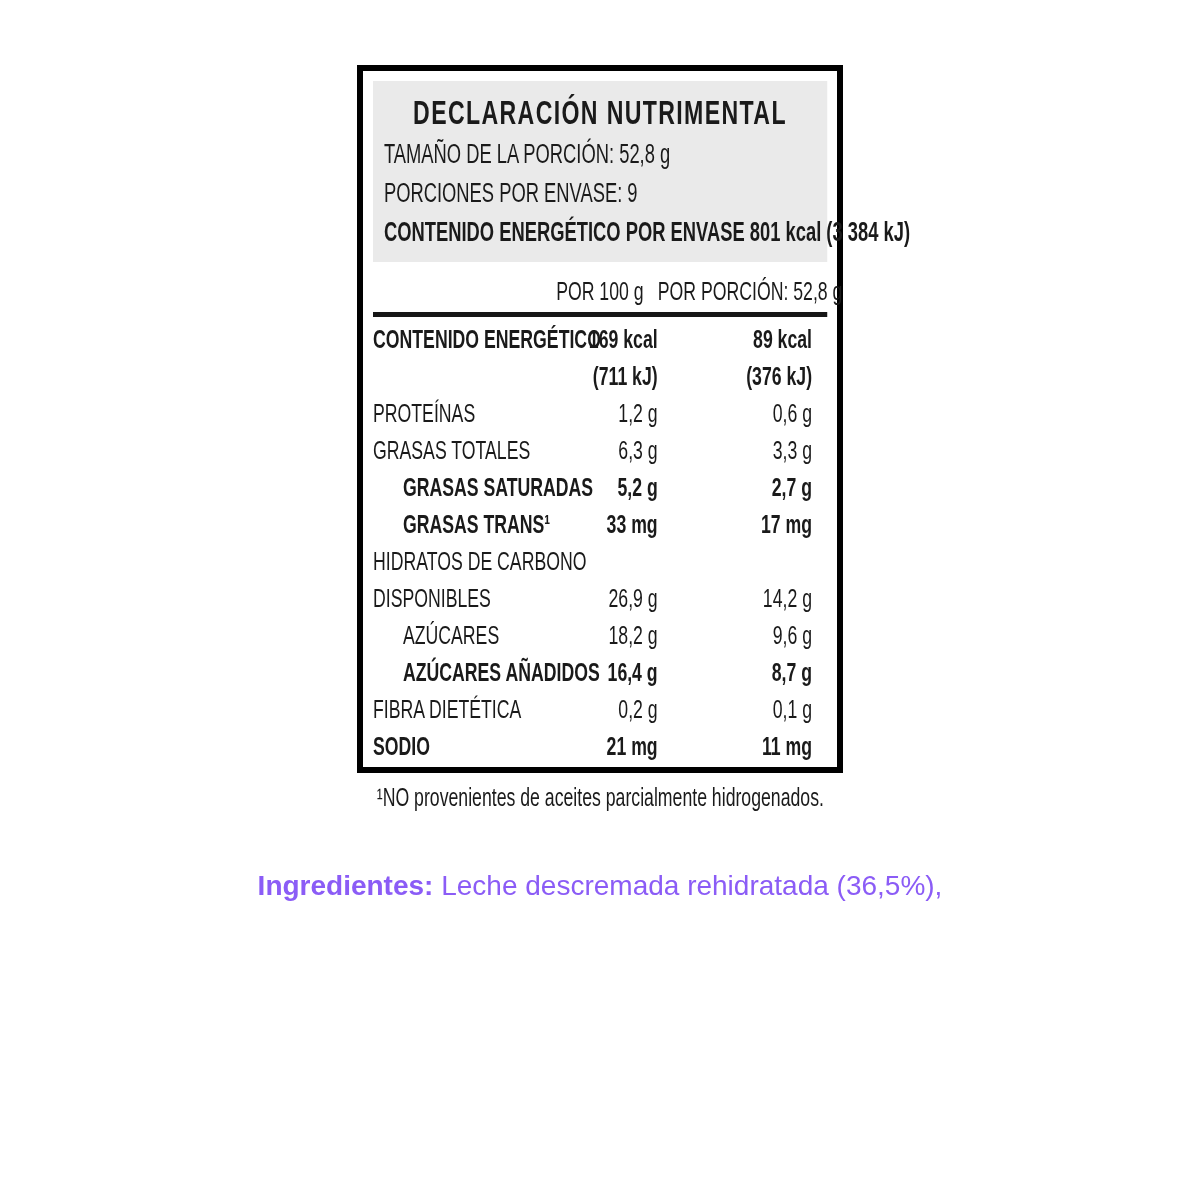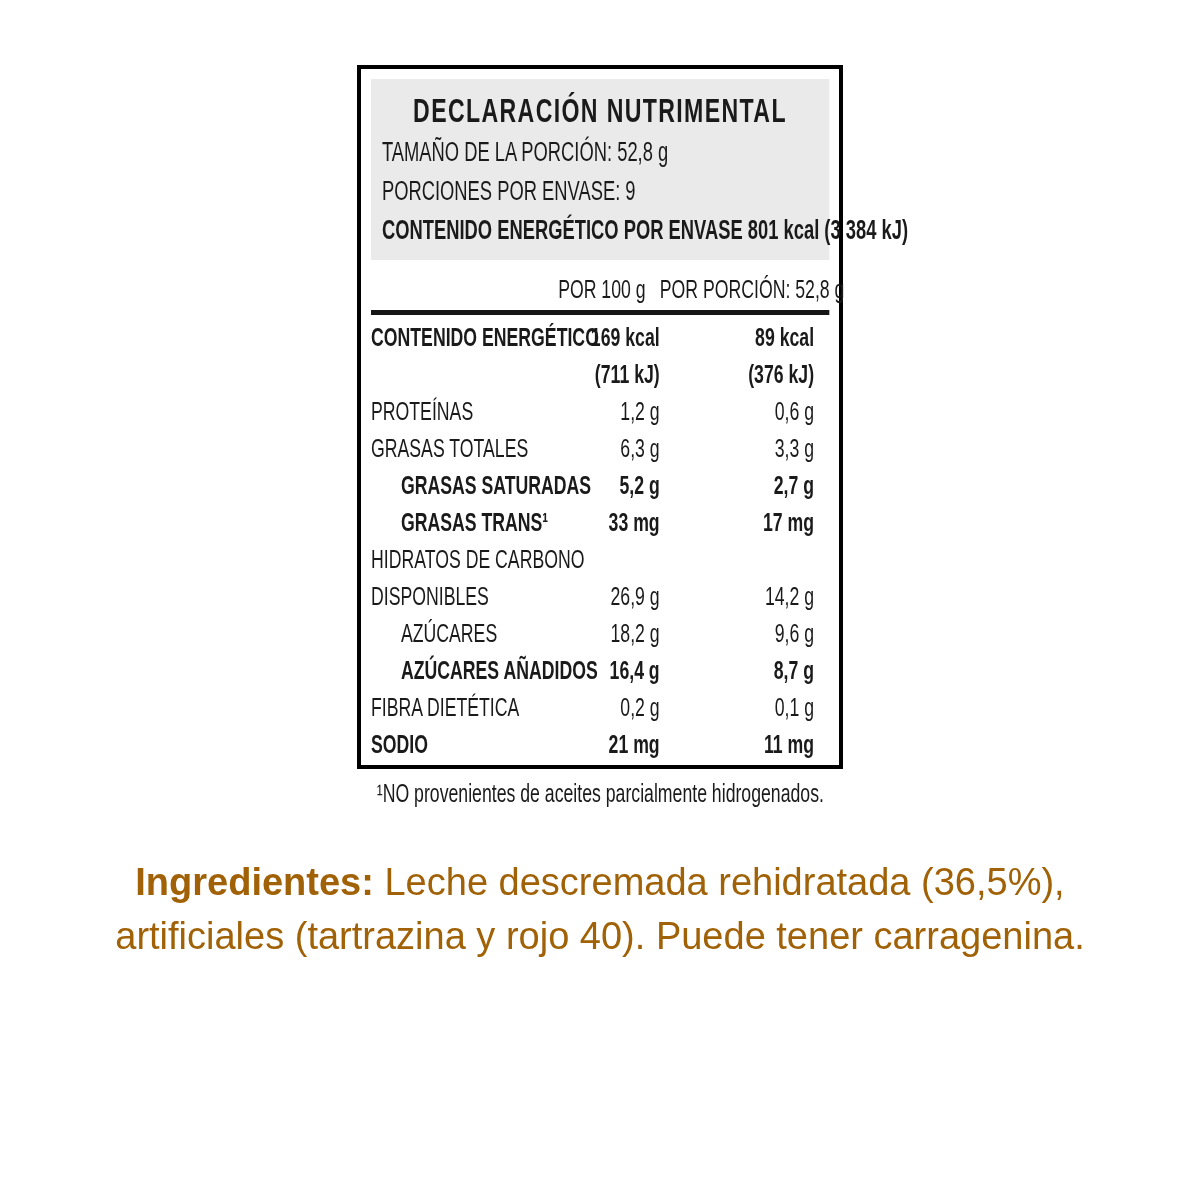--- a/index.html
+++ b/index.html
@@ -8,21 +8,21 @@
     background: #ffffff;
     font-family: "Liberation Sans", sans-serif;
     color: #1a1a1a;
     overflow: hidden;
   }
 
   
   .nft-box {
     width: 486px;
     margin: 65px auto 0 auto;
-    border: 4px solid #000000;
+    border: 6px solid #000000;
     padding: 10px 10px 2px 10px;
     background: #ffffff;
   }
   
   .cond {
     width: 147.06%;
     transform: scaleX(0.68);
     transform-origin: 0 0;
   }
   .gray-panel {
@@ -88,23 +88,23 @@
     font-size: 26px;
     line-height: 32px;
     white-space: nowrap;
   }
 
   
   .ingredients {
     width: 1120px;
     margin: 46px auto 0 auto;
     text-align: center;
-    font-size: 38px;
+    font-size: 28px;
     line-height: 54px;
-    color: #a16207;
+    color: #8b5cf6;
   }
   .ing-line { white-space: nowrap; }
   .ing-label { font-weight: bold; }
 </style>
 </head>
 <body>
 
 <div class="nft-box">
   <div class="cond">
     <div class="gray-panel">
@@ -182,14 +182,13 @@
     </div>
   </div>
 </div>
 
 <div class="footnote-wrap">
   <div class="footnote">¹NO provenientes de aceites parcialmente hidrogenados.</div>
 </div>
 
 <div class="ingredients">
   <div class="ing-line"><span class="ing-label">Ingredientes:</span><span> Leche descremada rehidratada (36,5%),</span></div>
-  <div class="ing-line">artificiales (tartrazina y rojo 40). Puede tener carragenina.</div>
 </div>
 
 </body></html>

